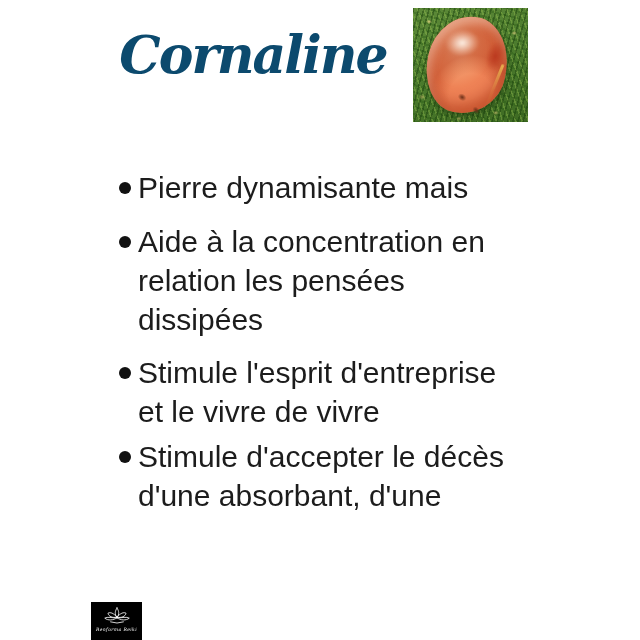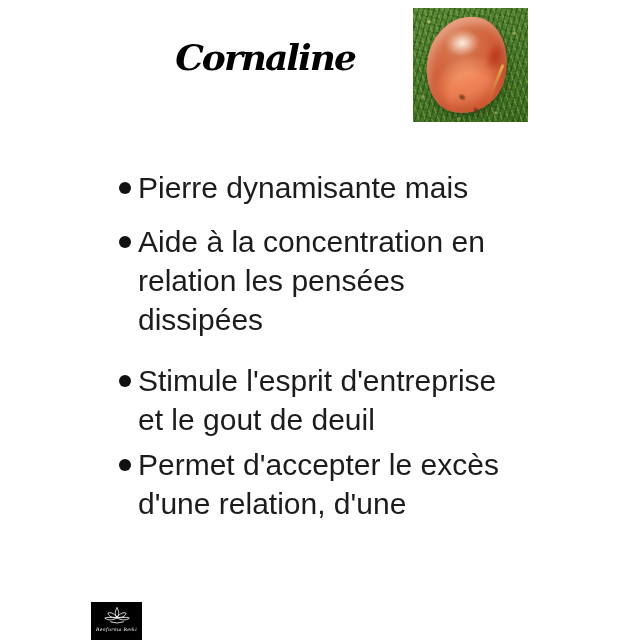--- a/index.html
+++ b/index.html
@@ -9,27 +9,27 @@
     overflow: hidden;
     background: #ffffff;
     font-family: "Liberation Sans", sans-serif;
   }
 
   
   .title {
     position: absolute;
     left: 253px; top: 24px;
     transform: translateX(-50%);
-    margin: 12px;
+    margin: 0;
     font-family: "DejaVu Serif", serif;
     font-style: italic;
     font-weight: 800;
-    font-size: 36px;
+    font-size: 52px;
     letter-spacing: -2px;
-    color: #000000;
+    color: #0c4a6e;
     white-space: nowrap;
   }
 
   
   .photo {
     position: absolute;
     left: 413px; top: 8px;
     width: 115px; height: 114px;
     overflow: hidden;
   }
@@ -101,21 +101,21 @@
     line-height: 39px;
   }
   .props li {
     position: relative;
     padding-left: 26px;
     text-align: left;
   }
   .props li + li { margin-top: 0; }
   .props li.m3  { margin-top: 15px; }
   .props li.m0  { margin-top: 0px; }
-  .props li.m14 { margin-top: 22px; }
+  .props li.m14 { margin-top: 14px; }
   .props li.m6  { margin-top: 6px; }
   .dot {
     position: absolute;
     left: 7px; top: 14px;
     width: 12px; height: 12px;
     border-radius: 50%;
     background: #111111;
   }
 
   
@@ -162,26 +162,26 @@
   </li>
   <li class="m3">
     <span class="dot"></span>
     <div>Aide à la concentration en</div>
     <div>relation les pensées</div>
     <div>dissipées</div>
   </li>
   <li class="m14">
     <span class="dot"></span>
     <div>Stimule l'esprit d'entreprise</div>
-    <div>et le gout de deuil</div>
+    <div>et le vivre de vivre</div>
   </li>
   <li class="m6">
     <span class="dot"></span>
-    <div>Permet d'accepter le excès</div>
-    <div>d'une relation, d'une</div>
+    <div>Stimule d'accepter le décès</div>
+    <div>d'une absorbant, d'une</div>
   </li>
 </ul>
 
 <div class="logo">
   <svg width="28" height="19" viewBox="0 0 48 32" fill="none" stroke="#ffffff" stroke-width="1.4" stroke-linecap="round" stroke-linejoin="round">
     <path d="M24 3 C20.5 8.5 19.5 14 24 19 C28.5 14 27.5 8.5 24 3 Z"></path>
     <path d="M24 19 C18 11.5 12.5 10 8.5 12 C9.5 17.5 16 20.5 24 19 Z"></path>
     <path d="M24 19 C30 11.5 35.5 10 39.5 12 C38.5 17.5 32 20.5 24 19 Z"></path>
     <path d="M24 20 C15 20.5 7.5 17.5 3 20.5 C8.5 25 17.5 24.5 24 20 Z"></path>
     <path d="M24 20 C33 20.5 40.5 17.5 45 20.5 C39.5 25 30.5 24.5 24 20 Z"></path>

